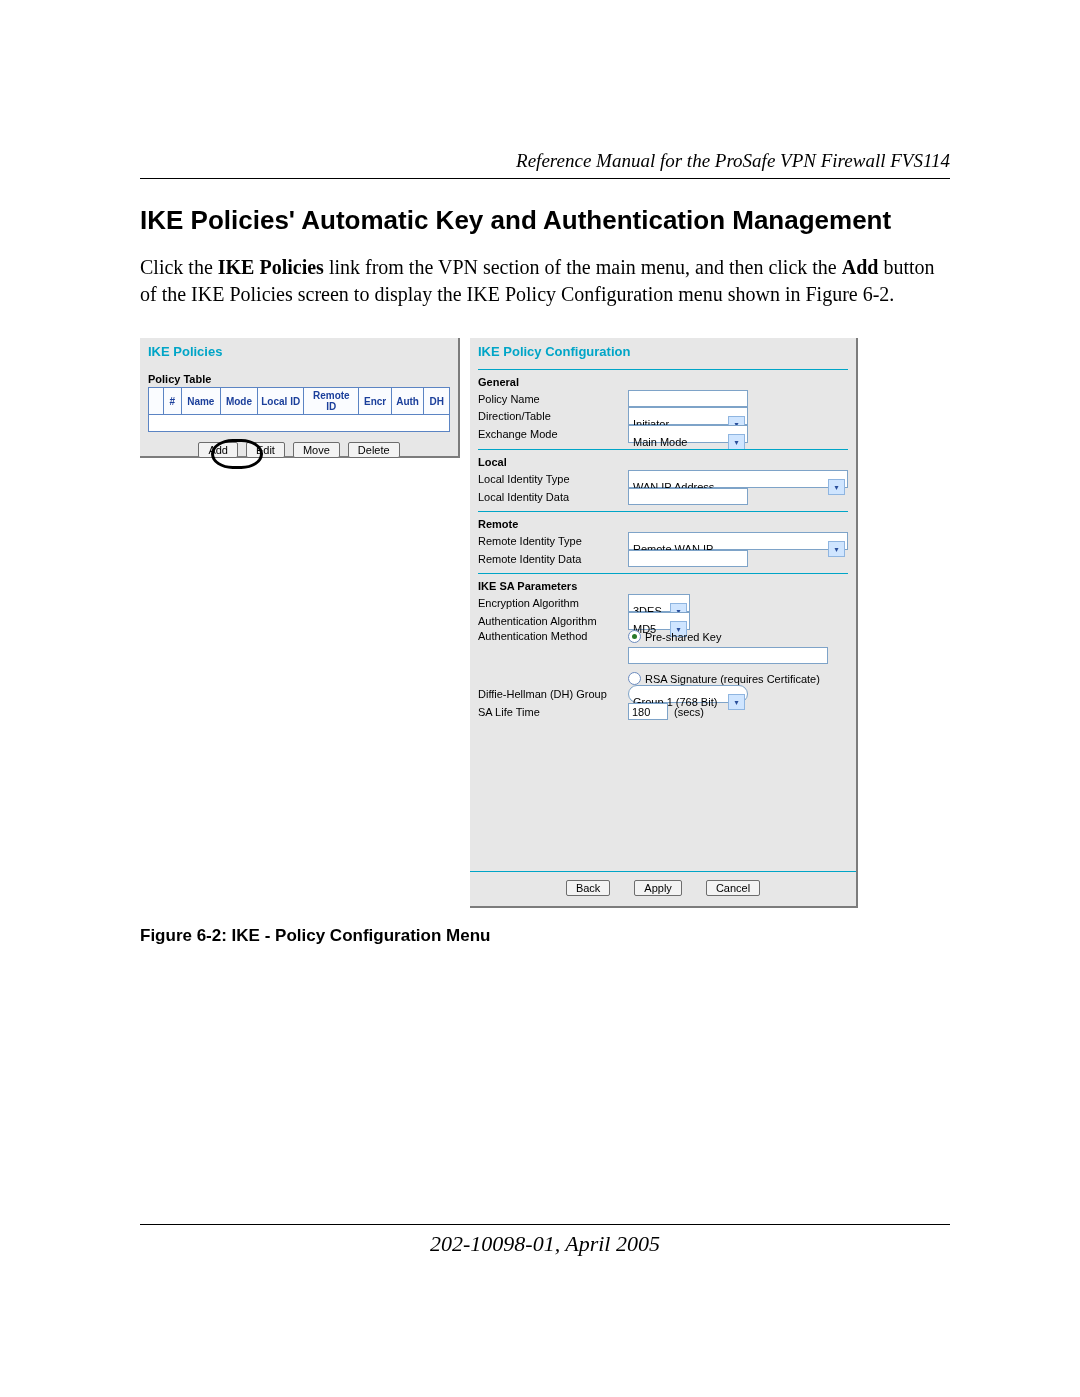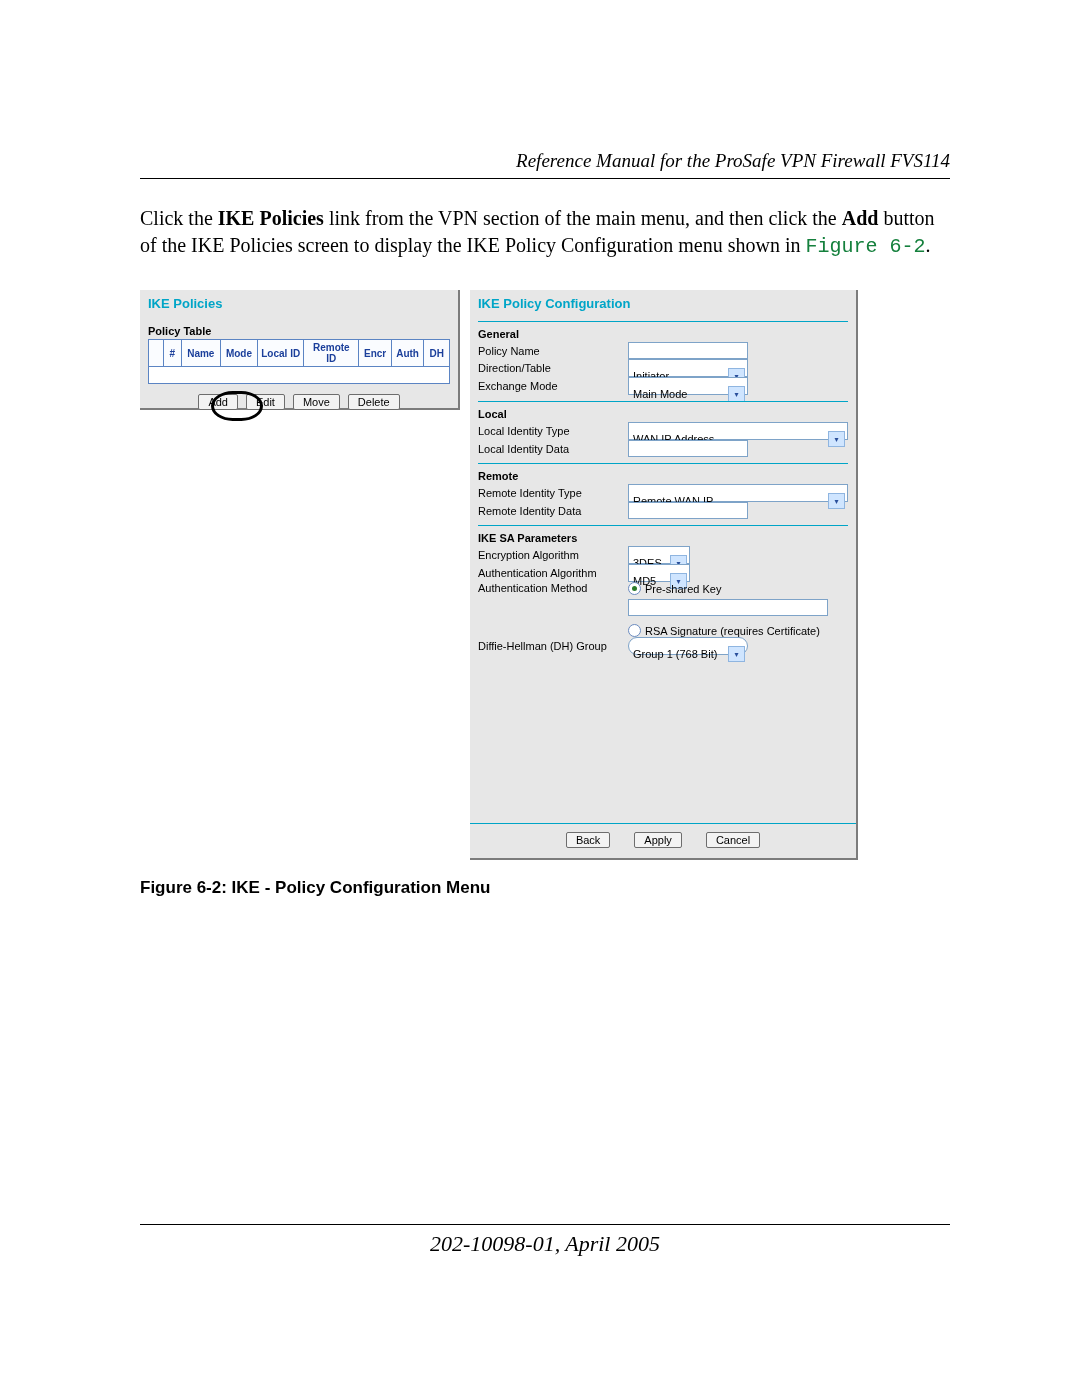--- a/index.html
+++ b/index.html
@@ -32,21 +32,21 @@
     font-weight: bold;
     font-size: 26px;
     margin: 0 0 18px 0;
   }
   .body-text {
     font-size: 20px;
     line-height: 1.35;
     margin: 0 0 30px 0;
   }
   .body-text .b { font-weight: bold; }
-  .body-text .link { color: #15803d; font-family: Liberation Mono, monospace; }
+  .body-text .link { color: #000000; }
   .figures-row {
     display: flex;
     align-items: flex-start;
     gap: 10px;
   }
   
   .panel {
     background: #e7e7e7;
     border-right: 2px solid #7c7c7c;
     border-bottom: 2px solid #7c7c7c;
@@ -225,20 +225,21 @@
     margin-top: 6px;
   }
 </style>
 </head>
 <body>
 
 <div class="page">
   <div class="running-head">Reference Manual for the ProSafe VPN Firewall FVS114</div>
   <hr class="rule">
 
+  <h1 class="section">IKE Policies' Automatic Key and Authentication Management</h1>
 
   <p class="body-text">
     <span>Click the </span><span class="b">IKE Policies</span><span> link from the VPN section of the main menu, and then click the </span><span class="b">Add</span><span> button of the IKE Policies screen to display the IKE Policy Configuration menu shown in </span><span class="link">Figure 6-2</span><span>.</span>
   </p>
 
   <div class="figures-row">
 
     <div class="panel left">
       <div class="panel-title">IKE Policies</div>
       <div class="subhead">Policy Table</div>
@@ -354,20 +355,25 @@
             </div>
           </div>
         </div>
         <div class="form-row">
           <span class="lbl">Diffie-Hellman (DH) Group</span>
           <span class="sel w130">
             <span>Group 1 (768 Bit)</span>
             <span class="arrow">▾</span>
           </span>
         </div>
+        <div class="form-row">
+          <span class="lbl">SA Life Time</span>
+          <input class="txt w40" value="180" style="">
+          <span style="margin-left:6px">(secs)</span>
+        </div>
       </div>
 
       <div class="footer-btns">
         <button class="nbtn">Back</button>
         <button class="nbtn">Apply</button>
         <button class="nbtn">Cancel</button>
       </div>
     </div>
   </div>
 

